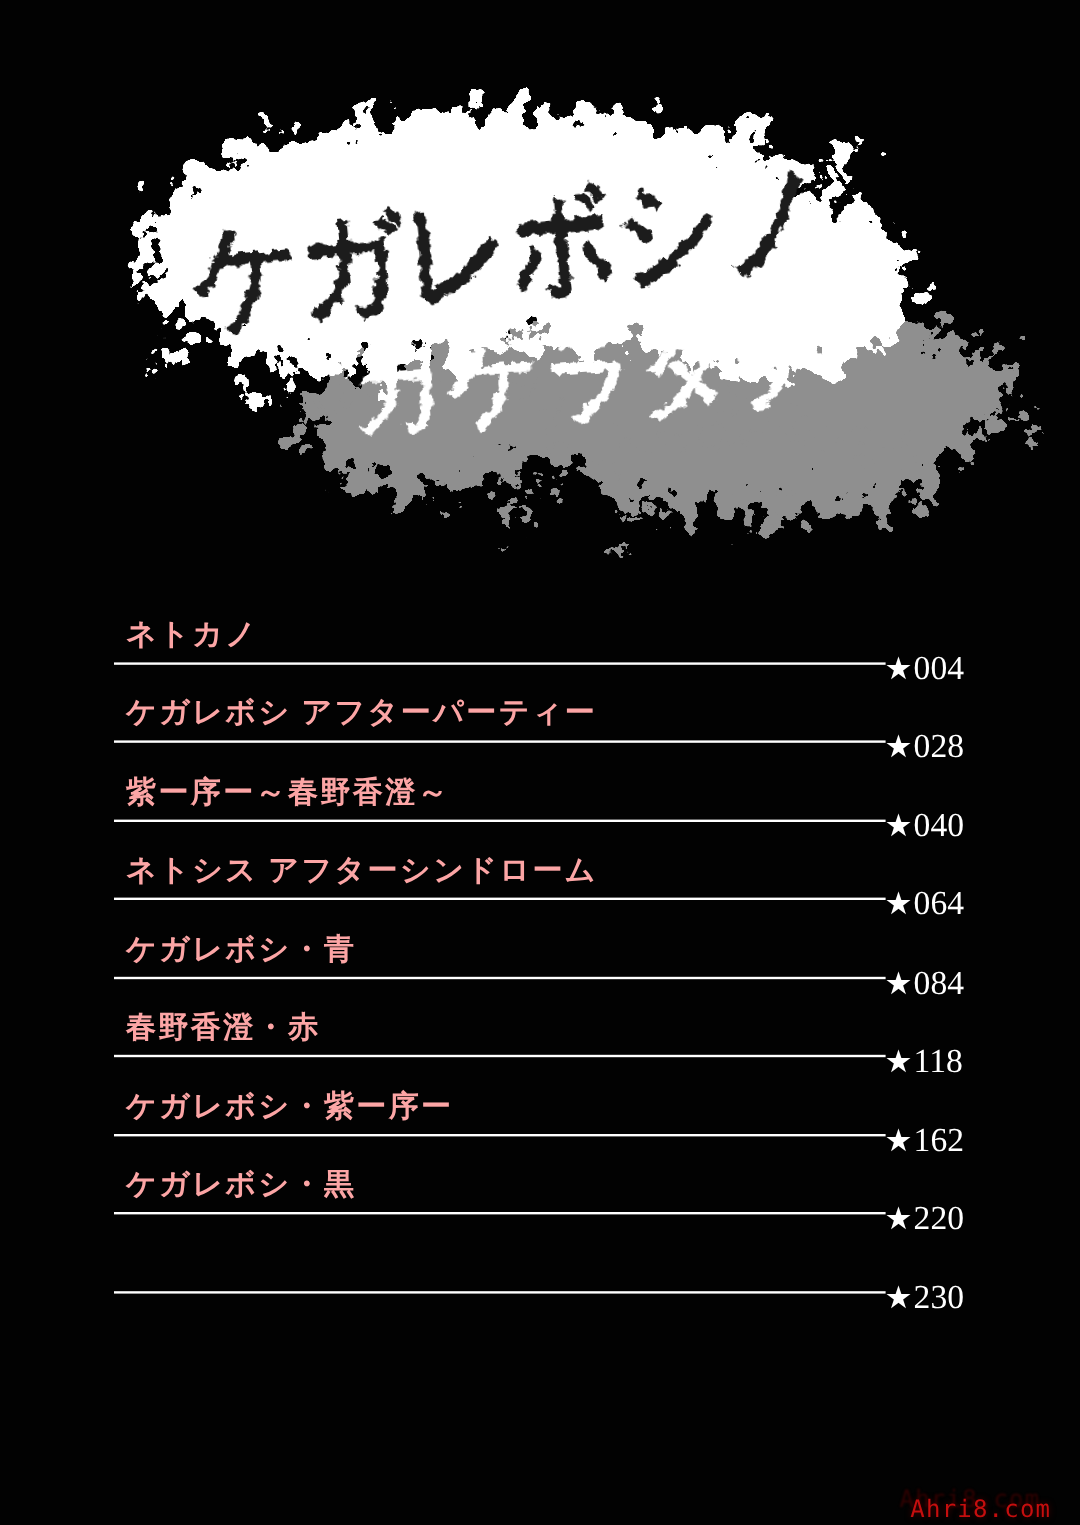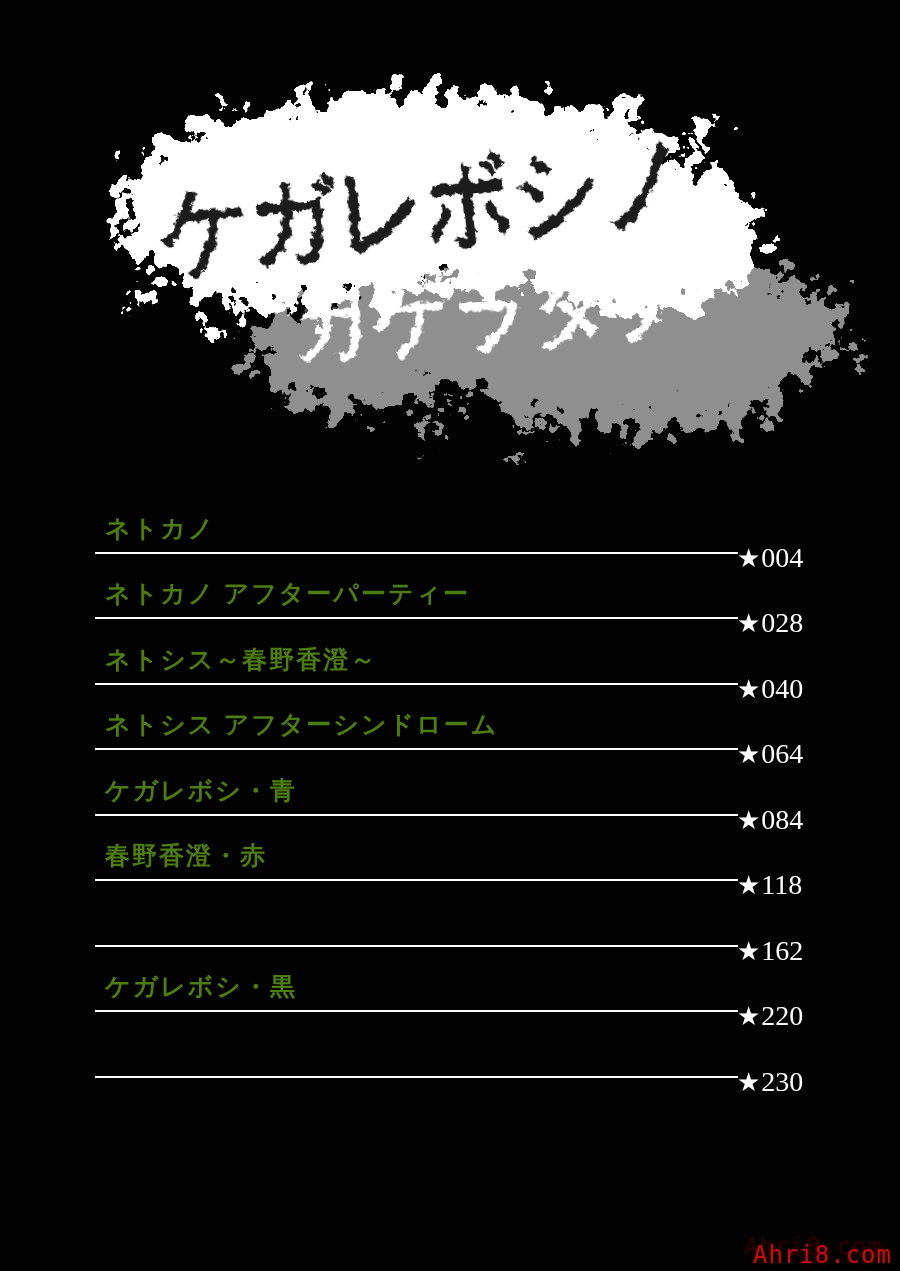--- a/index.html
+++ b/index.html
@@ -19,21 +19,21 @@
 
   
   .toc{
     position:absolute;left:95px;top:488px;width:740px;
   }
   .toc-row{
     position:relative;height:65.5px;
   }
   .toc-title{
     position:absolute;left:10px;bottom:9px;
-    color:#4d7c0f;
+    color:#fca5a5;
     font-weight:bold;
     font-size:25px;
     letter-spacing:2px;
     white-space:nowrap;
     font-family:"Liberation Serif","DejaVu Serif",serif;
   }
   .toc-line{
     position:absolute;left:0;bottom:0;
     width:643px;height:2px;background:#ffffff;
   }
@@ -46,24 +46,24 @@
     font-size:26px;line-height:1;
     font-family:"DejaVu Sans","Liberation Sans",sans-serif;
   }
   .toc-num{
     font-size:28px;line-height:1;
     font-family:"Liberation Serif","DejaVu Serif",serif;
   }
 
   
   .watermark{
-    position:absolute;right:8px;bottom:2px;
+    position:absolute;right:24px;bottom:2px;
     color:#c50e0e;
     font-family:"DejaVu Sans Mono","Liberation Mono",monospace;
-    font-size:24px;
+    font-size:20px;
     letter-spacing:1px;
     text-shadow:-9px -8px 2px rgba(110,0,0,0.45), 0 0 5px rgba(150,0,0,0.5);
   }
 </style>
 </head>
 <body>
 
 <div class="logo-wrap">
   <svg width="900" height="470" viewBox="0 0 900 470">
     <defs>
@@ -122,30 +122,30 @@
   <div class="toc-row">
     <div class="toc-title">ネトカノ</div>
     <div class="toc-line"></div>
     <div class="toc-page">
       <span class="toc-star">★</span>
       <span class="toc-num">004</span>
     </div>
   </div>
 
   <div class="toc-row">
-    <div class="toc-title">ネトカノ アフターパーティー</div>
+    <div class="toc-title">ケガレボシ アフターパーティー</div>
     <div class="toc-line"></div>
     <div class="toc-page">
       <span class="toc-star">★</span>
       <span class="toc-num">028</span>
     </div>
   </div>
 
   <div class="toc-row">
-    <div class="toc-title">ネトシス～春野香澄～</div>
+    <div class="toc-title">紫ー序ー～春野香澄～</div>
     <div class="toc-line"></div>
     <div class="toc-page">
       <span class="toc-star">★</span>
       <span class="toc-num">040</span>
     </div>
   </div>
 
   <div class="toc-row">
     <div class="toc-title">ネトシス アフターシンドローム</div>
     <div class="toc-line"></div>
@@ -167,20 +167,21 @@
   <div class="toc-row">
     <div class="toc-title">春野香澄・赤</div>
     <div class="toc-line"></div>
     <div class="toc-page">
       <span class="toc-star">★</span>
       <span class="toc-num">118</span>
     </div>
   </div>
 
   <div class="toc-row">
+    <div class="toc-title">ケガレボシ・紫ー序ー</div>
     <div class="toc-line"></div>
     <div class="toc-page">
       <span class="toc-star">★</span>
       <span class="toc-num">162</span>
     </div>
   </div>
 
   <div class="toc-row">
     <div class="toc-title">ケガレボシ・黒</div>
     <div class="toc-line"></div>

